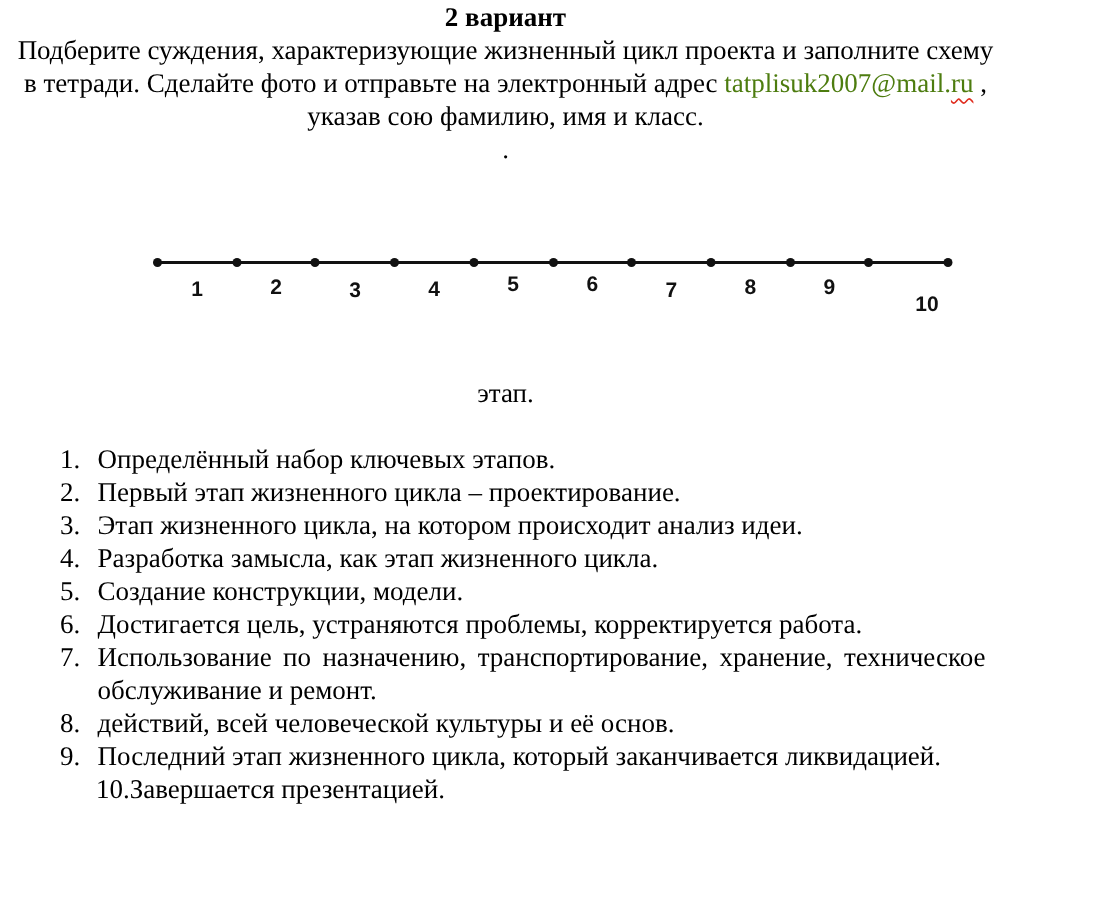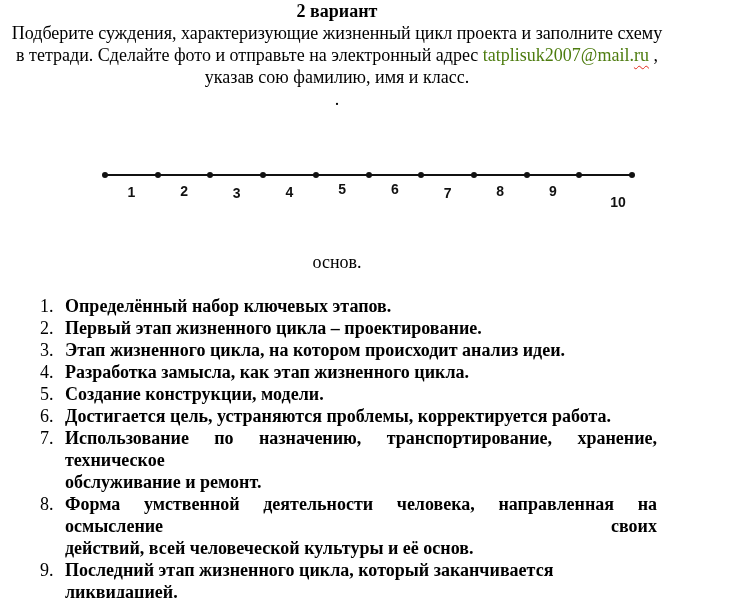--- a/index.html
+++ b/index.html
@@ -38,21 +38,21 @@
   }
 
   .instruction { margin-top:31px; }
   .instr-line { text-align:center; line-height:22px; }
 
   .list { margin-top:22px; margin-left:40px; margin-right:17px; }
   .li { display:flex; align-items:flex-start; }
   .li-num { flex:0 0 25px; line-height:22px; white-space:nowrap; }
   .li-num.wide { flex:0 0 auto;margin-left:24px; }
   .li-txt { flex:1 1 auto; min-width:0; }
-  .tline { line-height:22px; text-align:left;font-weight:bold; }
+  .tline { line-height:22px; text-align:left; }
   .tline.jfull { text-align:justify; text-align-last:justify; }
 </style>
 </head>
 <body>
 
 <div class="page">
   <div class="title">2 вариант</div>
 
   <div class="intro" id="intro">
       <div class="intro-line"><span>Подберите суждения, характеризующие </span><span class="seg-bold">жизненный цикл проекта</span><span> и заполните схему</span></div>
@@ -80,21 +80,21 @@
       <div class="nl-num" style="left: 273.45px; top: 12px;">4</div>
       <div class="nl-num" style="left: 326.15px; top: 9px;">5</div>
       <div class="nl-num" style="left: 378.85px; top: 9px;">6</div>
       <div class="nl-num" style="left: 431.55px; top: 13px;">7</div>
       <div class="nl-num" style="left: 484.25px; top: 11px;">8</div>
       <div class="nl-num" style="left: 536.95px; top: 11px;">9</div>
       <div class="nl-num" style="left: 602px; top: 10px; margin-top: 12px;">10</div>
     </div>
 
   <div class="instruction" id="instruction">
-      <div class="instr-line">основ.</div>
+      <div class="instr-line">этап.</div>
     </div>
 
   <div class="list" id="list">
       <div class="li">
         <span class="li-num">1.</span>
         <div class="li-txt">
           <div class="tline">Определённый набор ключевых этапов.</div>
         </div>
       </div>
       <div class="li">
@@ -130,21 +130,20 @@
       <div class="li">
         <span class="li-num">7.</span>
         <div class="li-txt">
           <div class="tline jfull">Использование по назначению, транспортирование, хранение, техническое</div>
           <div class="tline">обслуживание и ремонт.</div>
         </div>
       </div>
       <div class="li">
         <span class="li-num">8.</span>
         <div class="li-txt">
-          <div class="tline jfull">Форма умственной деятельности человека, направленная на осмысление своих</div>
           <div class="tline">действий, всей человеческой культуры и её основ.</div>
         </div>
       </div>
       <div class="li">
         <span class="li-num">9.</span>
         <div class="li-txt">
           <div class="tline">Последний этап жизненного цикла, который заканчивается ликвидацией.</div>
         </div>
       </div>
       <div class="li">

